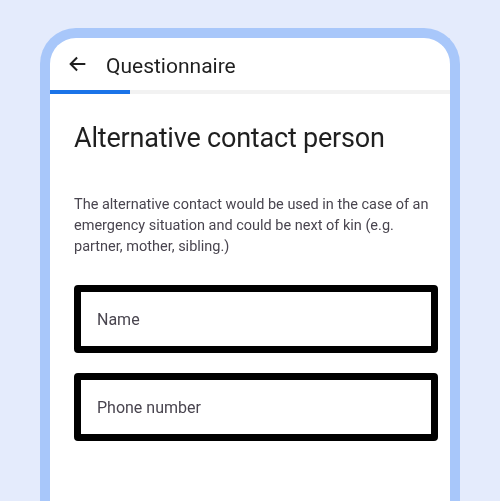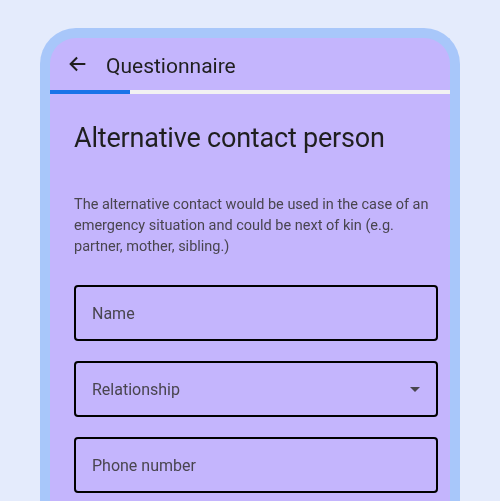--- a/index.html
+++ b/index.html
@@ -12,21 +12,21 @@
       background: #e4ebfc;
       width: 500px;
       height: 501px;
       overflow: hidden;
       display: flex;
       justify-content: center;
       padding-top: 28px;
     }
     .device-frame {
       width: 420px;
-      background: #c4b5fd;
+      background: #ffffff;
       border: 10px solid #a8c7fa;
       border-bottom: none;
       border-top-left-radius: 36px;
       border-top-right-radius: 36px;
       overflow: hidden;
       position: relative;
     }
     .app-bar {
       display: flex;
       align-items: center;
@@ -74,23 +74,23 @@
     }
     .section-description {
       font-size: 14.5px;
       color: #49454f;
       line-height: 1.45;
       margin-bottom: 28px;
       margin-top: 40px;
     }
     .form-field {
       position: relative;
-      border: 2px solid #000000;
+      border: 7px solid #000000;
       border-radius: 4px;
-      height: 56px;
+      height: 68px;
       display: flex;
       align-items: center;
       padding: 0 16px;
       margin-bottom: 20px;
       cursor: text;
     }
     .form-field.select-field {
       cursor: pointer;
     }
     .field-label {
@@ -127,26 +127,18 @@
   </div>
 
   <div class="content">
     <h1 class="section-title">Alternative contact person</h1>
     <p class="section-description">The alternative contact would be used in the case of an emergency situation and could be next of kin (e.g. partner, mother, sibling.)</p>
 
     <div class="form-field">
       <span class="field-label">Name</span>
     </div>
 
-    <div class="form-field select-field">
-      <span class="field-label">Relationship</span>
-      <span class="dropdown-icon">
-        <svg width="10" height="5" viewBox="0 0 10 5">
-          <polygon points="0,0 10,0 5,5" fill="#49454f"></polygon>
-        </svg>
-      </span>
-    </div>
 
     <div class="form-field">
       <span class="field-label">Phone number</span>
     </div>
   </div>
 </div>
 
 </body></html>

